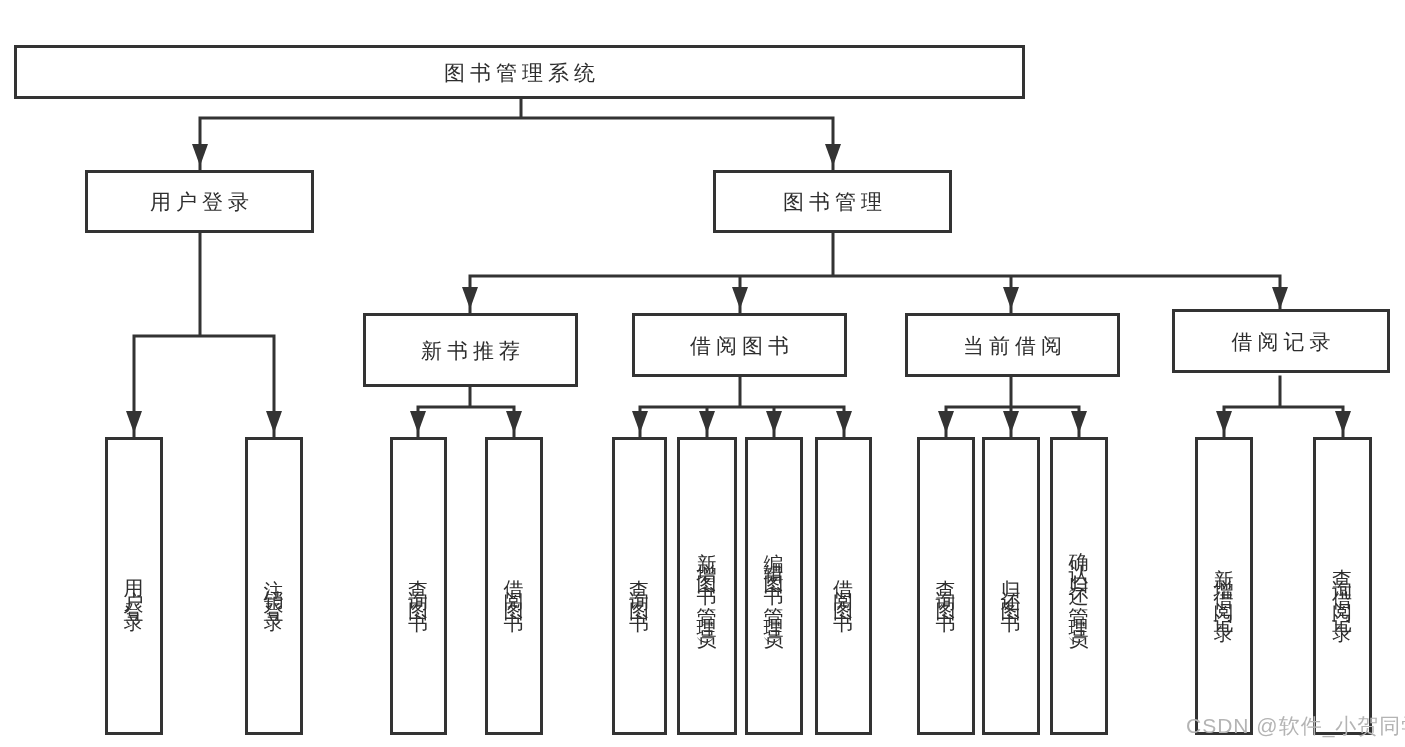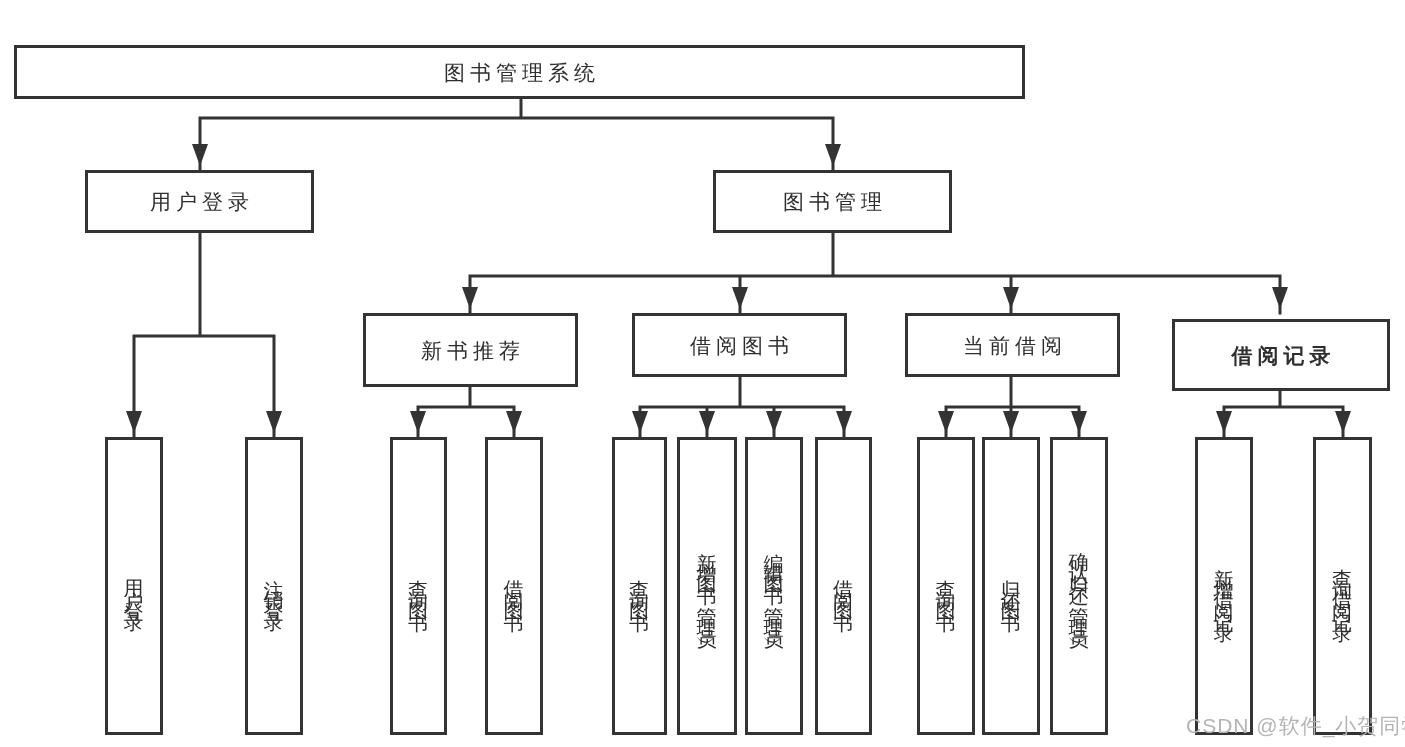--- a/index.html
+++ b/index.html
@@ -128,21 +128,21 @@
 
   <div class="node h" style="left:363px; top:313px; width:215px; height:74px;">
     <span class="lbl">新书推荐</span>
   </div>
   <div class="node h" style="left:632px; top:313px; width:215px; height:64px;">
     <span class="lbl">借阅图书</span>
   </div>
   <div class="node h" style="left:905px; top:313px; width:215px; height:64px;">
     <span class="lbl">当前借阅</span>
   </div>
-  <div class="node h" style="left:1172px; top:319px; width:218px; height:72px;font-weight:bold;">
+  <div class="node h" style="left:1172px; top:309px; width:218px; height:64px;">
     <span class="lbl">借阅记录</span>
   </div>
 
   <div class="node v" style="left:105px; top:437px; width:58px; height:298px;">
     <span class="lbl">用户登录</span>
   </div>
   <div class="node v" style="left:245px; top:437px; width:58px; height:298px;">
     <span class="lbl">注销登录</span>
   </div>
 

